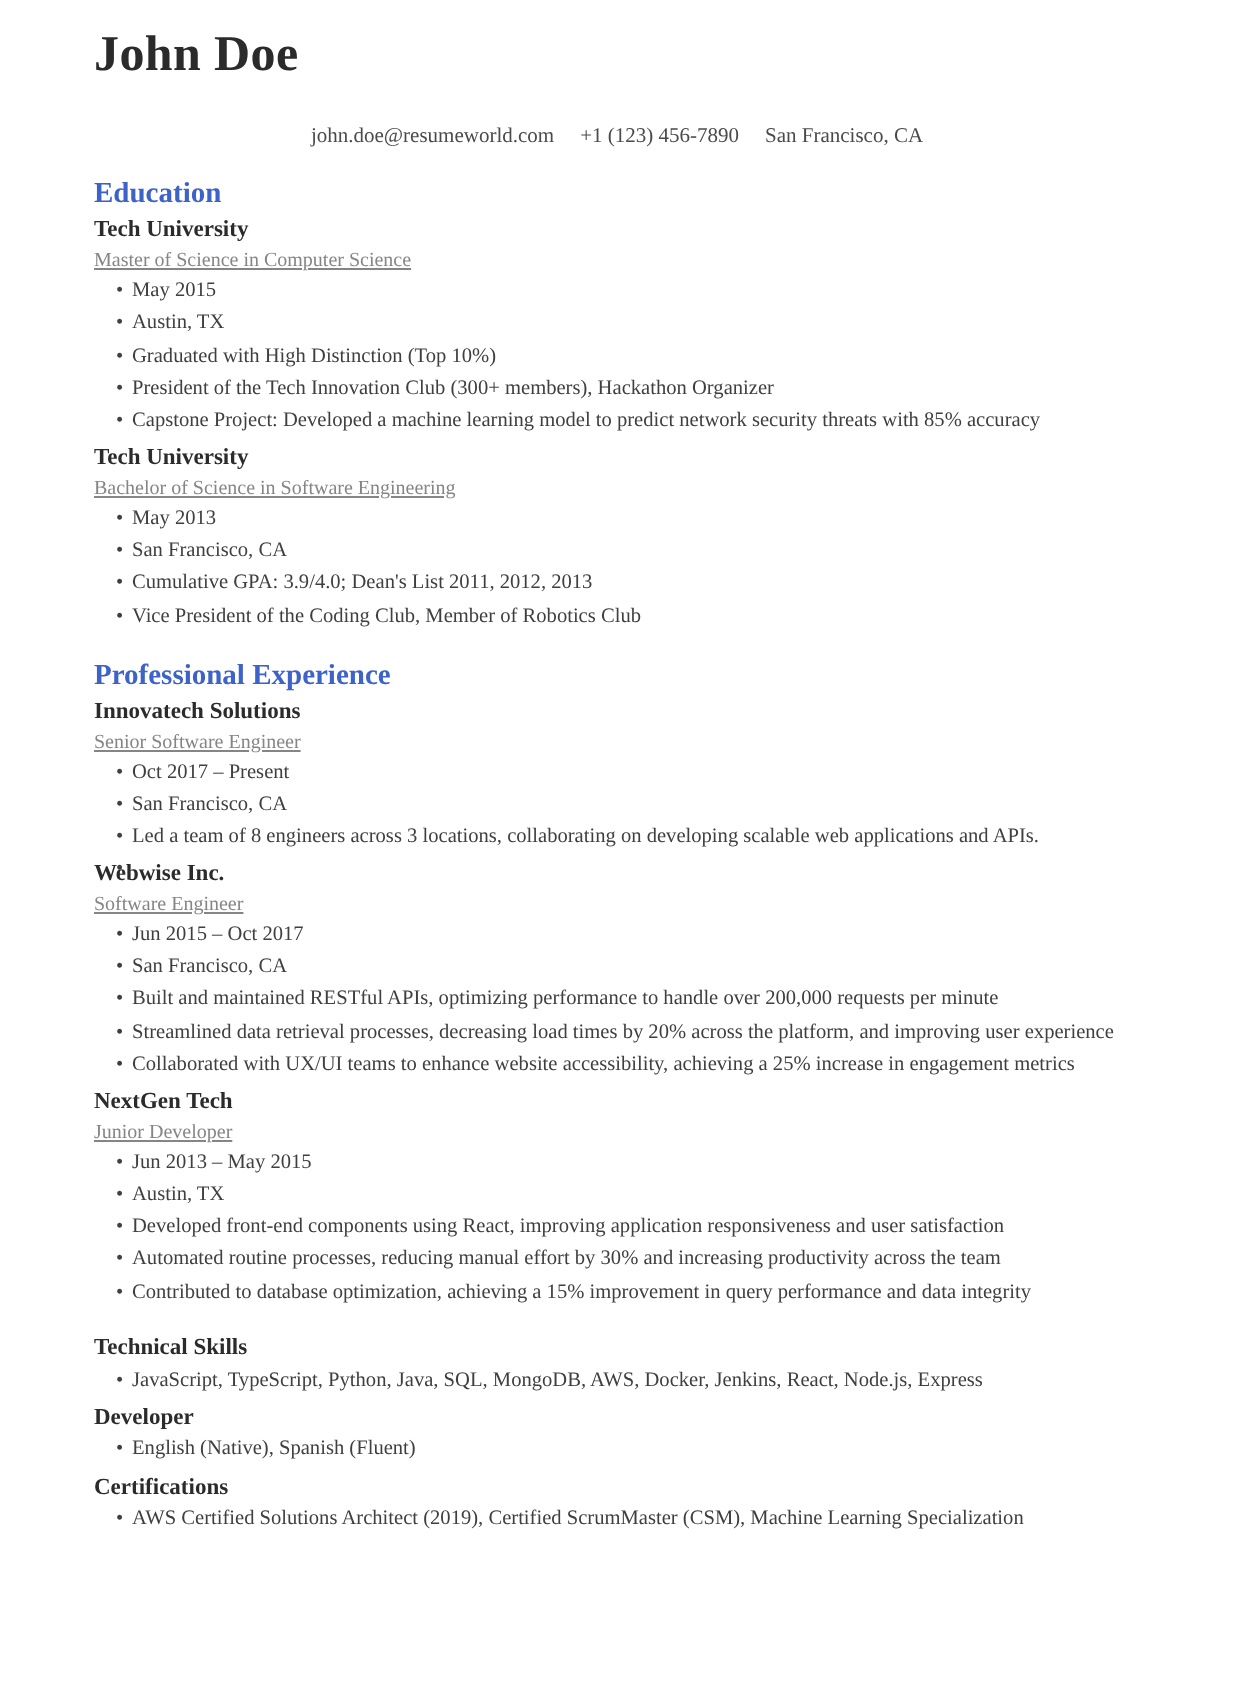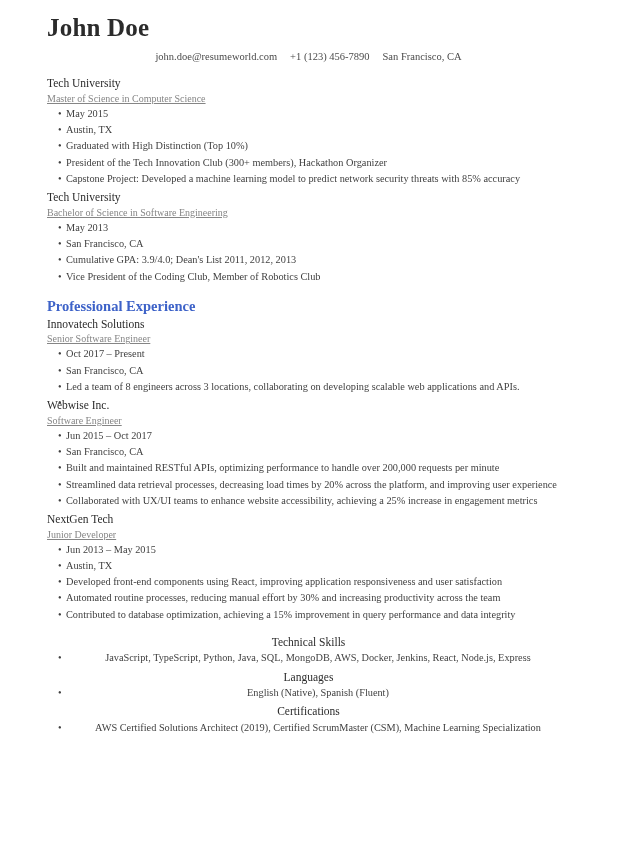--- a/index.html
+++ b/index.html
@@ -21,21 +21,21 @@
     box-sizing: border-box;
     padding: 14px 60px 0 47px;
     position: relative;
     overflow: hidden;
   }
   .name {
     font-size: 25px;
     font-weight: bold;
     color: #2b2b2b;
     line-height: 1.15;
-    margin: 0 0 8px 0;
+    margin: 0 0 20px 0;
     letter-spacing: 0.2px;
   }
   .contact-line {
     font-size: 10.5px;
     color: #4a4a4a;
     margin: 0 0 13px 0;
     line-height: 1.2;
     white-space: nowrap;
     text-align: center;
   }
@@ -50,21 +50,21 @@
     line-height: 1.25;
     margin: 0 0 2px 0;
   }
   .section + .section { margin-top: 12px; }
 
   .entry { margin: 0 0 0 0; padding: 0; }
   .entry + .entry { margin-top: 3px; }
 
   .entry-title {
     font-size: 11.5px;
-    font-weight: normal;
+    font-weight: bold;
     color: #2b2b2b;
     line-height: 1.35;
     margin: 0;
   }
   .entry-subtitle {
     font-size: 10px;
     color: #858585;
     line-height: 1.3;
     margin: 0 0 1px 0;
     text-decoration: underline;
@@ -80,36 +80,37 @@
     line-height: 1.58;
     padding-left: 8px;
     position: relative;
     margin: 0;
   }
   ul.bullets li .bullet-dot {
     position: absolute;
     left: 0;
     top: 0;
   }
-  .other-sub { margin-top: 1px; text-align: center; }
+  .other-sub { margin-top: 1px; }
   .other-sub .entry-title { margin-bottom: 0px; }
 </style>
 </head>
 <body>
 
 <div class="page">
 
   <h1 class="name">John Doe</h1>
 
   <div class="contact-line">
     <span class="contact-item">john.doe@resumeworld.com</span><span class="contact-gap"></span><span class="contact-item">+1 (123) 456-7890</span><span class="contact-gap"></span><span class="contact-item">San Francisco, CA</span>
   </div>
 
   <div id="sections-root">
       <div class="section">
+        <div class="section-title">Education</div>
         <div class="entry">
           <div class="entry-title">Tech University</div>
           <div class="entry-subtitle">Master of Science in Computer Science</div>
           <ul class="bullets">
             <li><span class="bullet-dot">•</span><span>May 2015</span></li>
             <li><span class="bullet-dot">•</span><span>Austin, TX</span></li>
             <li><span class="bullet-dot">•</span><span>Graduated with High Distinction (Top 10%)</span></li>
             <li><span class="bullet-dot">•</span><span>President of the Tech Innovation Club (300+ members), Hackathon Organizer</span></li>
             <li><span class="bullet-dot">•</span><span>Capstone Project: Developed a machine learning model to predict network security threats with 85% accuracy</span></li>
           </ul>
@@ -161,21 +162,21 @@
         </div>
       </div>
       <div class="section">
         <div class="entry other-sub">
           <div class="entry-title">Technical Skills</div>
           <ul class="bullets">
             <li><span class="bullet-dot">•</span><span>JavaScript, TypeScript, Python, Java, SQL, MongoDB, AWS, Docker, Jenkins, React, Node.js, Express</span></li>
           </ul>
         </div>
         <div class="entry other-sub">
-          <div class="entry-title">Languages</div>
+          <div class="entry-title">Developer</div>
           <ul class="bullets">
             <li><span class="bullet-dot">•</span><span>English (Native), Spanish (Fluent)</span></li>
           </ul>
         </div>
         <div class="entry other-sub">
           <div class="entry-title">Certifications</div>
           <ul class="bullets">
             <li><span class="bullet-dot">•</span><span>AWS Certified Solutions Architect (2019), Certified ScrumMaster (CSM), Machine Learning Specialization</span></li>
           </ul>
         </div>

